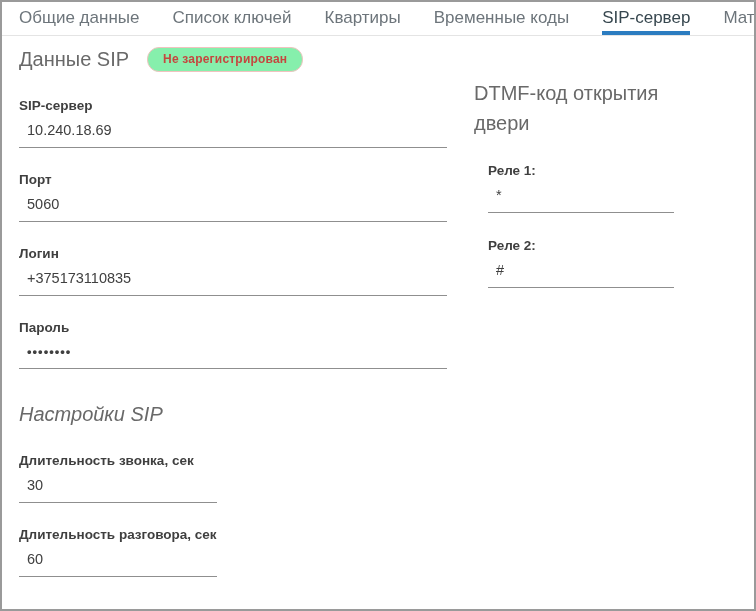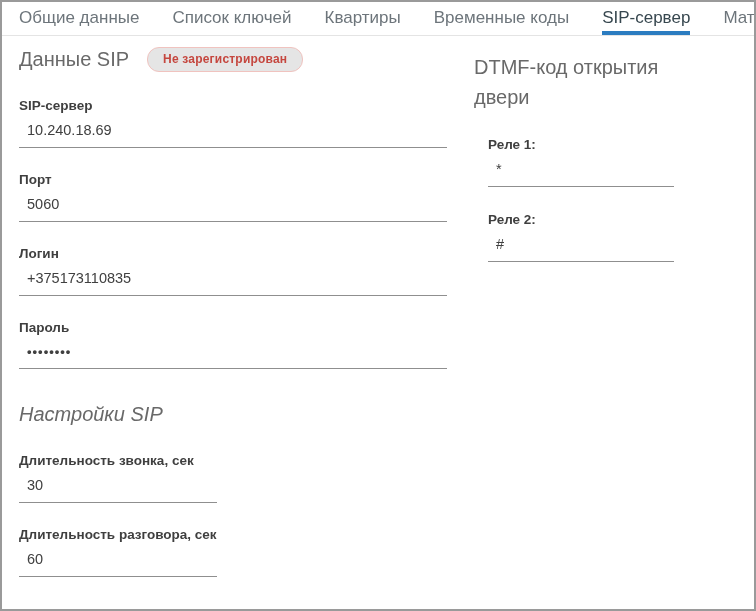--- a/index.html
+++ b/index.html
@@ -52,21 +52,21 @@
   .heading-row {
     display: flex;
     align-items: center;
     gap: 18px;
     margin-top: 8px;
   }
   .status-badge {
     font-size: 12px;
     font-weight: 700;
     color: #c5473f;
-    background: #e5e5e5;
+    background: #86efac;
     border: 1px solid #f0c3bf;
     border-radius: 12px;
     padding: 4px 15px 5px;
     letter-spacing: 0.2px;
   }
 
   
   .field { margin-top: 24px; }
   .field-label {
     display: block;
@@ -87,21 +87,21 @@
     margin-top: 5px;
   }
   .w-full  { width: 428px; }
   .w-short { width: 198px; }
   .w-relay { width: 186px; }
   .masked  { letter-spacing: 1px; font-size: 13px; font-weight: 700; }
 
   .settings-heading { margin-top: 30px; font-style: italic; }
 
   
-  .dtmf-heading { margin-top: 16px; max-width: 215px; line-height: 1.55; }
+  .dtmf-heading { margin-top: 42px; max-width: 215px; line-height: 1.55; }
   .relay-group { margin-left: 14px; }
   .relay-field { margin-top: 25px; }
 </style>
 </head>
 <body>
 
 <nav class="tabbar">
   <div class="tab">Общие данные</div>
   <div class="tab">Список ключей</div>
   <div class="tab">Квартиры</div>

